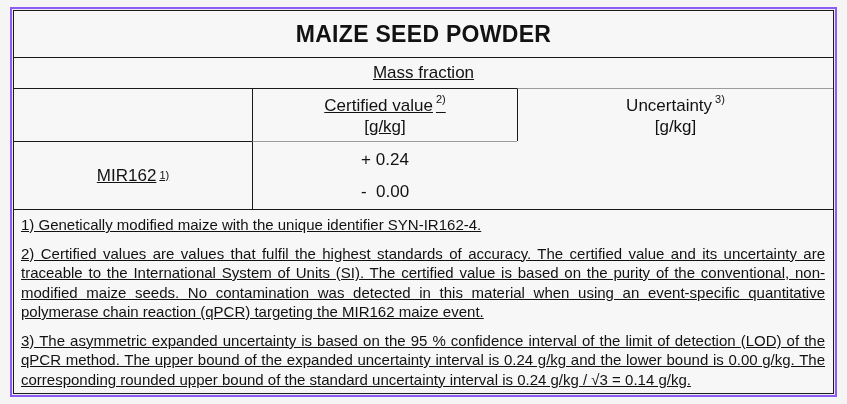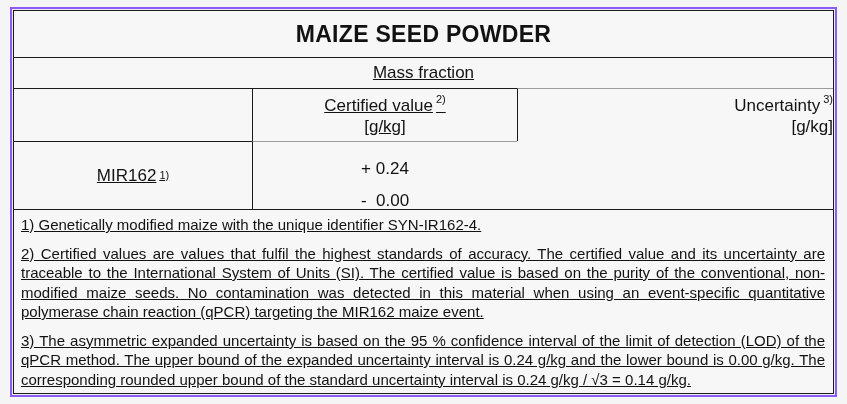--- a/index.html
+++ b/index.html
@@ -42,21 +42,21 @@
   }
   .cell {
     box-sizing: border-box;
     display: flex;
     align-items: center;
     justify-content: center;
     text-align: center;
   }
   .span-all { grid-column: 1 / -1; }
   .bt { border-top: 1px solid #1a1a1a; text-decoration: underline; }
-  .bt-gray { border-top: 1px solid #9c9c9c; align-items: flex-end; }
+  .bt-gray { border-top: 1px solid #9c9c9c; }
   .bl { border-left: 1px solid #1a1a1a; }
 
   .title-cell {
     font-size: 23px;
     font-weight: bold;
     letter-spacing: 0.3px;
   }
   .subtitle-cell { font-size: 17px; }
 
   .head-cell {

